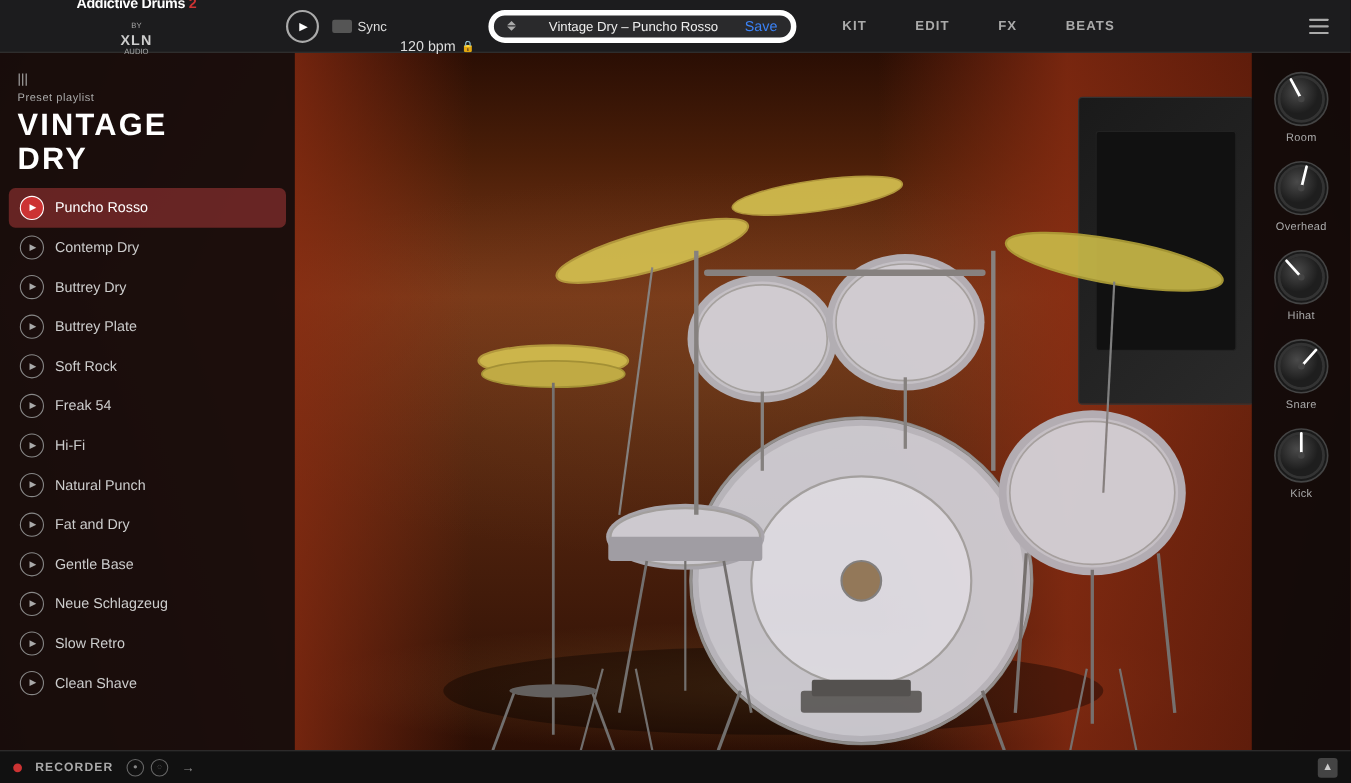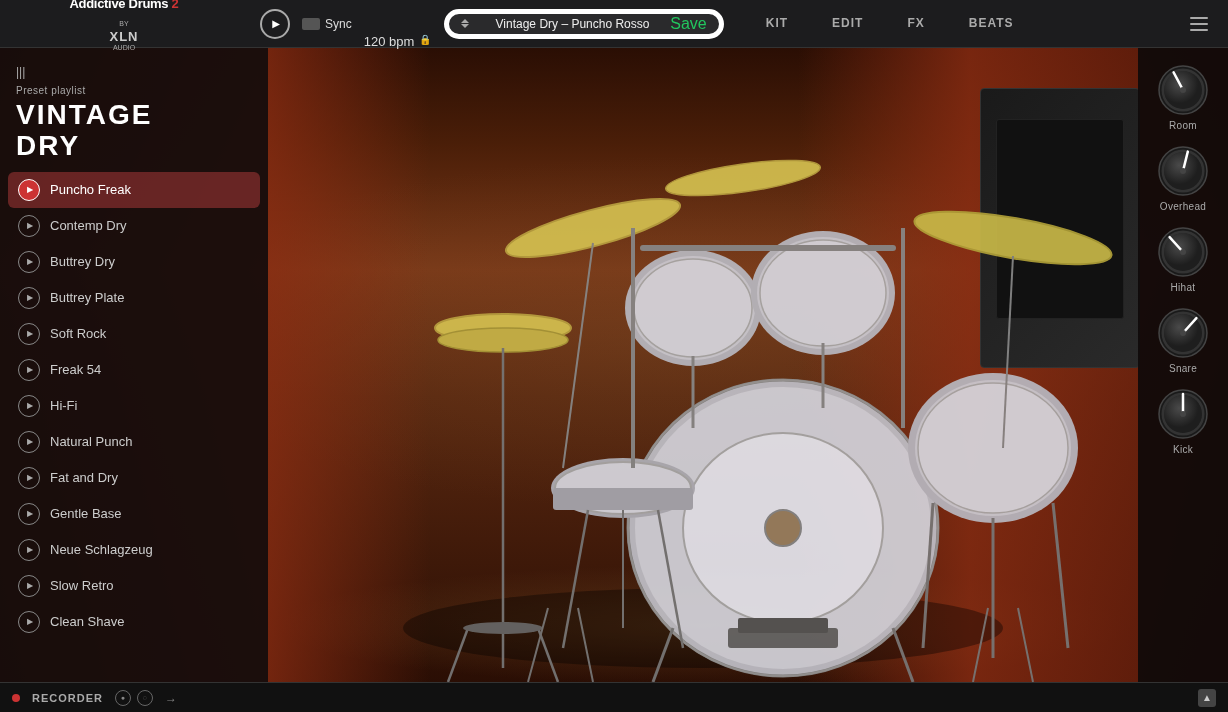--- a/index.html
+++ b/index.html
@@ -92,20 +92,21 @@
     }
     .sync-icon {
       width: 18px;
       height: 12px;
       background: #555;
       border-radius: 2px;
       position: relative;
     }
     .bpm-display {
       display: flex;
+      align-items: center;
       gap: 5px;
       font-size: 13px;
       color: #ddd;
       margin-top: 36px;
     }
     .bpm-display .lock {
       color: #888;
       font-size: 10px;
     }
 
@@ -139,22 +140,22 @@
     }
     .preset-arrows span:first-child {
       border-bottom: 4px solid #aaa;
     }
     .preset-arrows span:last-child {
       border-top: 4px solid #aaa;
     }
     .save-btn {
       background: none;
       border: none;
-      color: #22c55e;
-      font-size: 16px;
+      color: #3b82f6;
+      font-size: 13px;
       cursor: pointer;
       text-align: center;
     }
 
     .nav-tabs {
       display: flex;
       margin-left: 20px;
     }
     .nav-tab {
       padding: 0 22px;
@@ -596,21 +597,21 @@
       <div class="sidebar-title">
         <span>VINTAGE</span><br>
         <span>DRY</span>
       </div>
     </div>
 
     <div class="playlist-items">
 
     <div class="playlist-item active">
     <div class="play-circle"></div>
-    <span>Puncho Freak</span>
+    <span>Puncho Rosso</span>
   </div>
         <div class="playlist-item">
     <div class="play-circle"></div>
     <span>Contemp Dry</span>
   </div>
         <div class="playlist-item">
     <div class="play-circle"></div>
     <span>Buttrey Dry</span>
   </div>
         <div class="playlist-item">

